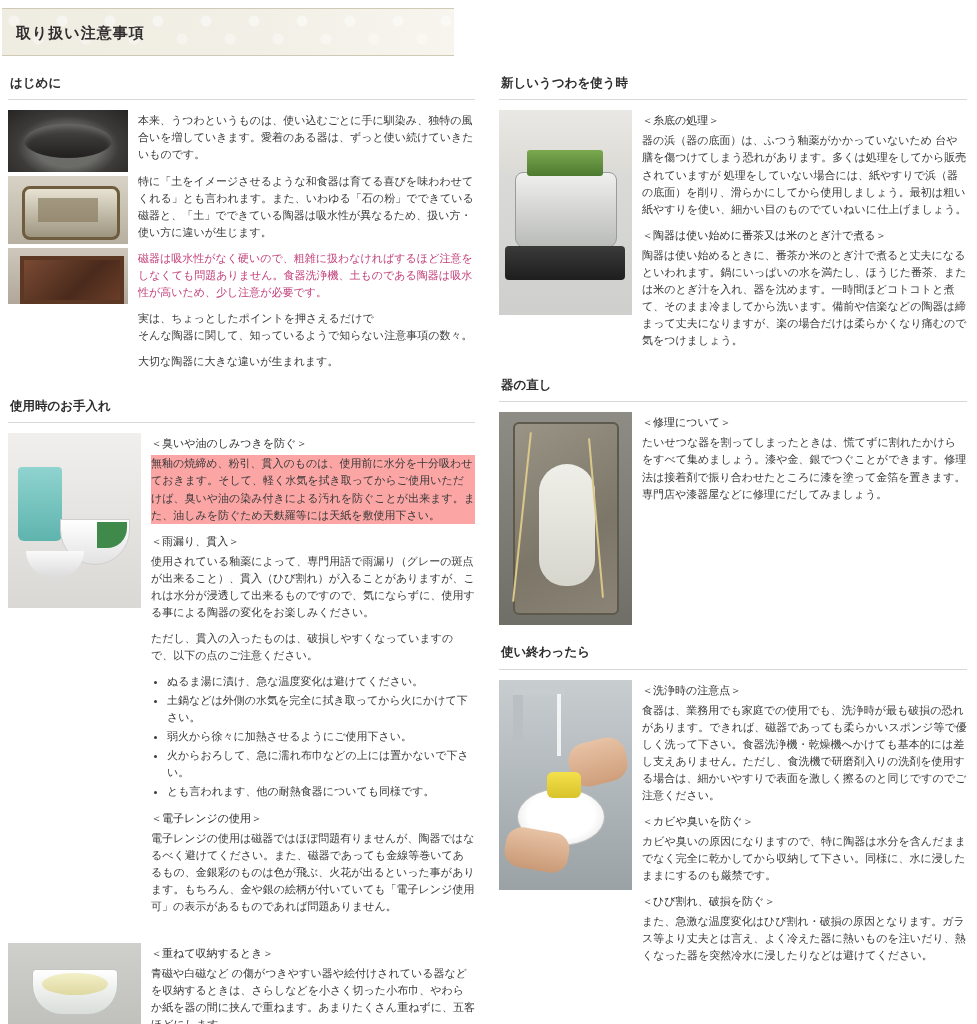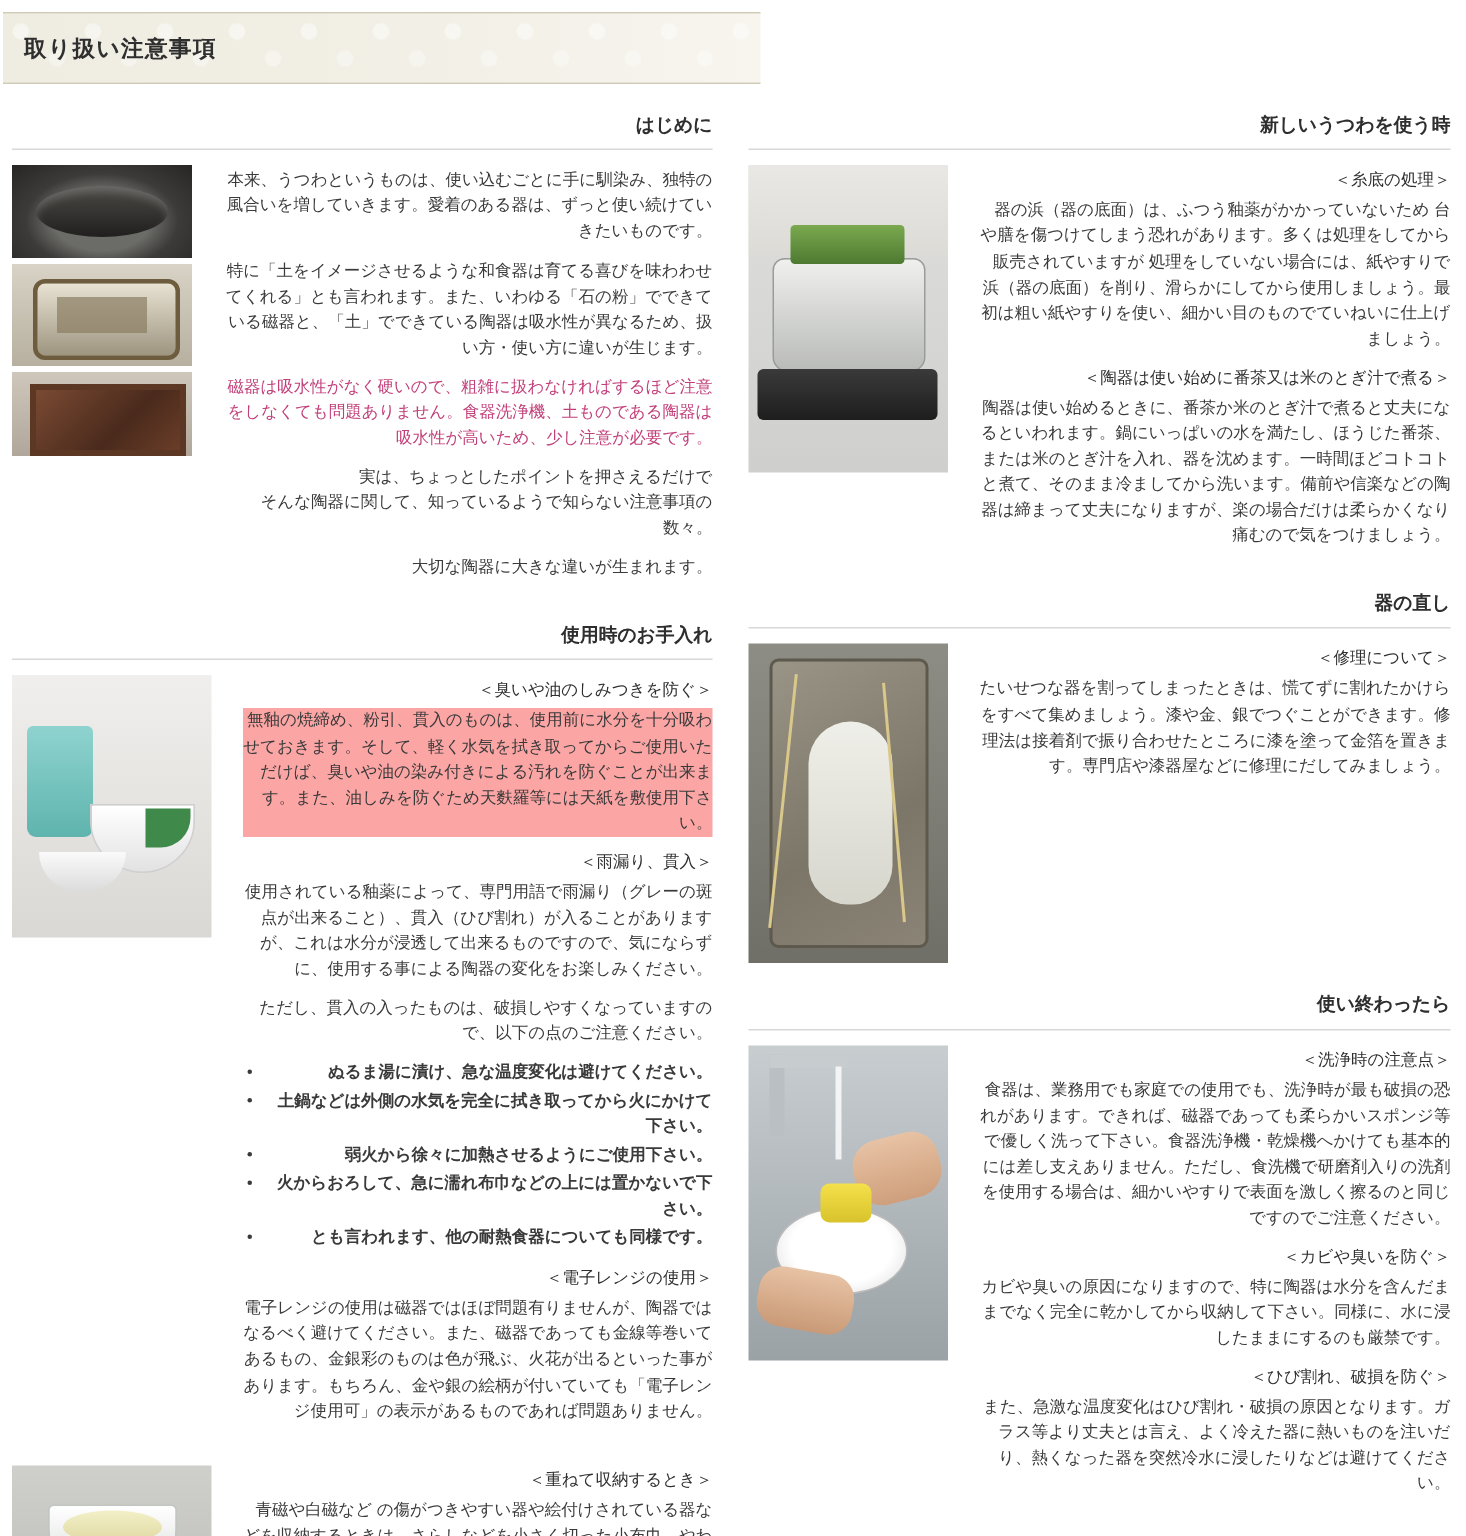--- a/index.html
+++ b/index.html
@@ -11,21 +11,21 @@
     width: 977px;
     font-family: "Liberation Sans", "DejaVu Sans", sans-serif;
     color: #3a3a3a;
     font-size: 11px;
     line-height: 1.55;
   }
   .page { width: 977px; padding: 0 0 10px 0; position: relative; }
 
   
   .banner {
-    width: 505px;
+    width: 452px;
     height: 48px;
     margin: 8px 0 0 2px;
     background: linear-gradient(to right, #efece1 0%, #f2efe6 55%, #f7f5ee 100%);
     border-top: 1px solid #cfc9b5;
     border-bottom: 1px solid #cfc9b5;
     position: relative;
     overflow: hidden;
   }
   .banner::after {
     content: "";
@@ -49,47 +49,47 @@
 
   
   .grid {
     display: grid;
     grid-template-columns: 489px 488px;
     column-gap: 0;
   }
   .col-left { padding: 0 14px 0 8px; }
   .col-right { padding: 0 10px 0 10px; }
 
-  .section { margin-top: 18px; text-align: right; }
+  .section { margin-top: 18px; }
   .sec-head {
     font-size: 12.5px;
     font-weight: bold;
     color: #2e2e2e;
     padding: 0 0 6px 2px;
     border-bottom: 1px solid #d8d8d8;
     margin-bottom: 10px;
   }
   .sec-body {
     display: flex;
     align-items: flex-start;
-    gap: 21px;
+    gap: 10px;
   }
   .figure { flex: 0 0 auto; }
   .text-col { flex: 1 1 auto; padding-top: 2px; }
 
   p { margin: 0 0 9px 0; }
   .sub {
     margin: 0 0 3px 0;
     color: #2f2f2f;
   }
   .hl-pink { color: #c2407a; }
   .mark-gray { background: #fca5a5; }
 
   ul.bullets { margin: 2px 0 10px 0; padding-left: 16px; }
-  ul.bullets li { margin-bottom: 2px; list-style: disc; font-weight: bold; }
+  ul.bullets li { margin-bottom: 2px; list-style: disc; }
 
   
   .photo { position: relative; overflow: hidden; background: #cfcfcf; }
 
   
   .ph-intro { width: 120px; }
   .ph-intro .shot { width: 120px; margin-bottom: 4px; position: relative; overflow: hidden; }
   .shot-a { height: 62px; background: radial-gradient(ellipse at 50% 60%, #6b6b68 0 38%, #3c3b39 60%, #262523 100%), #2b2a28; }
   .shot-a::before { content:""; position:absolute; left:16px; top:14px; width:88px; height:34px; border-radius:50%; background: linear-gradient(#4b4a47,#201f1d); box-shadow: inset 0 4px 6px rgba(255,255,255,.18); }
   .shot-b { height: 68px; background: linear-gradient(#d8d3c6,#b7b0a0); }

